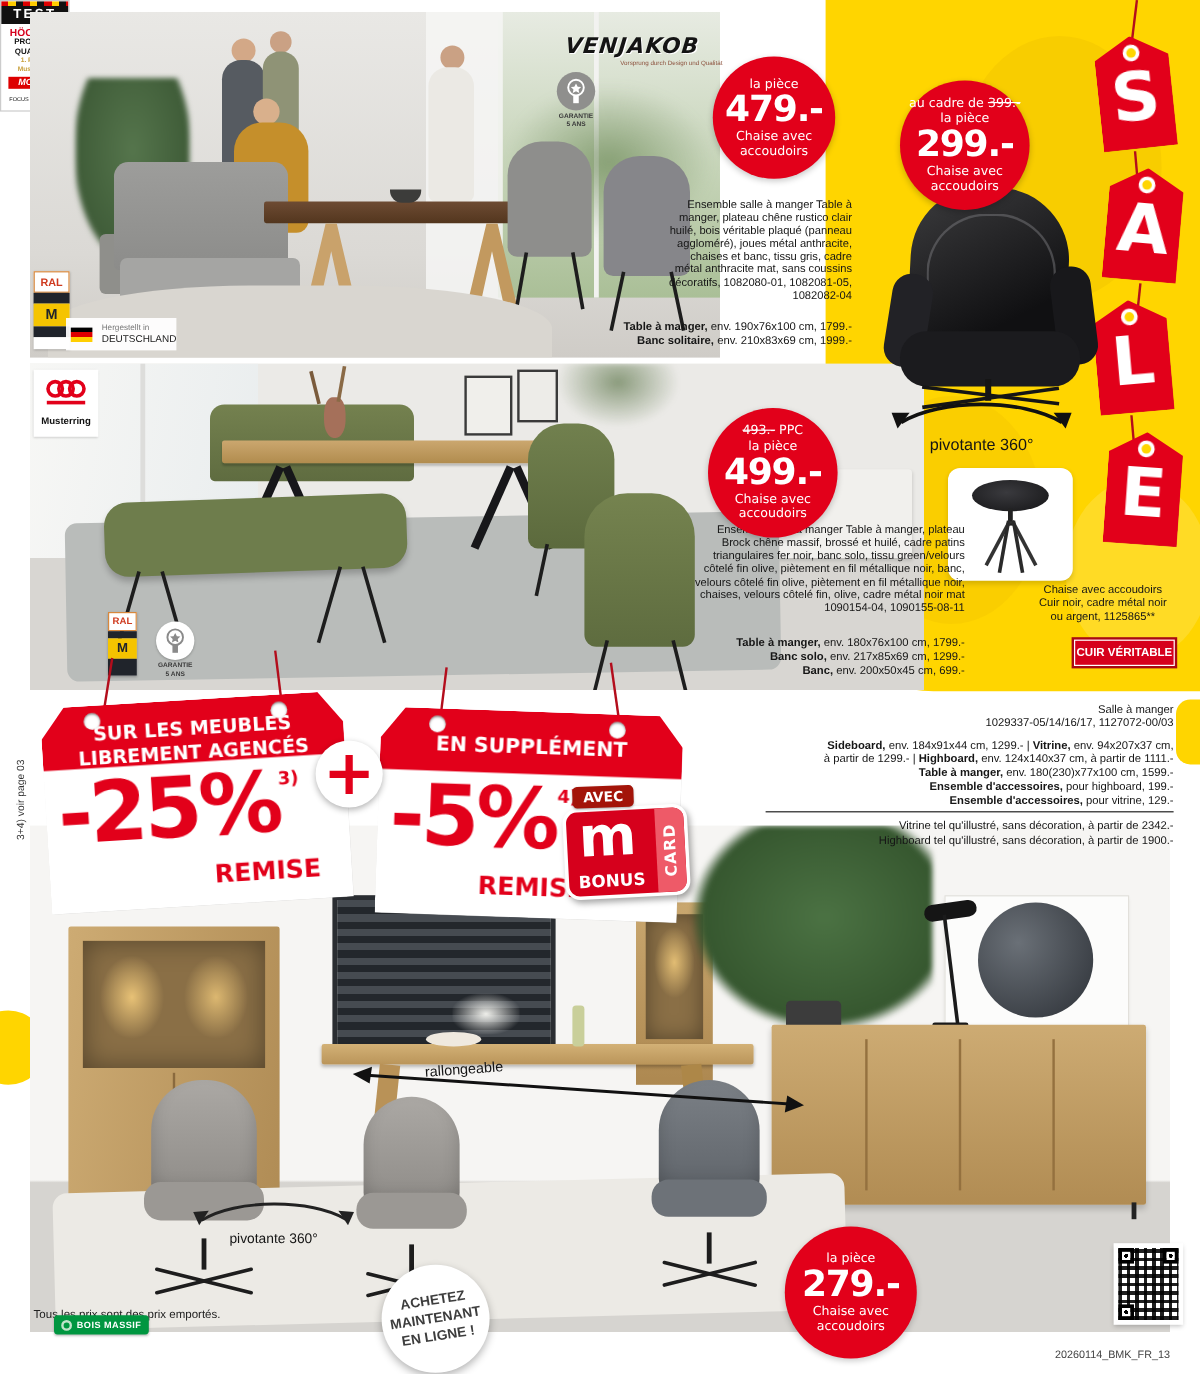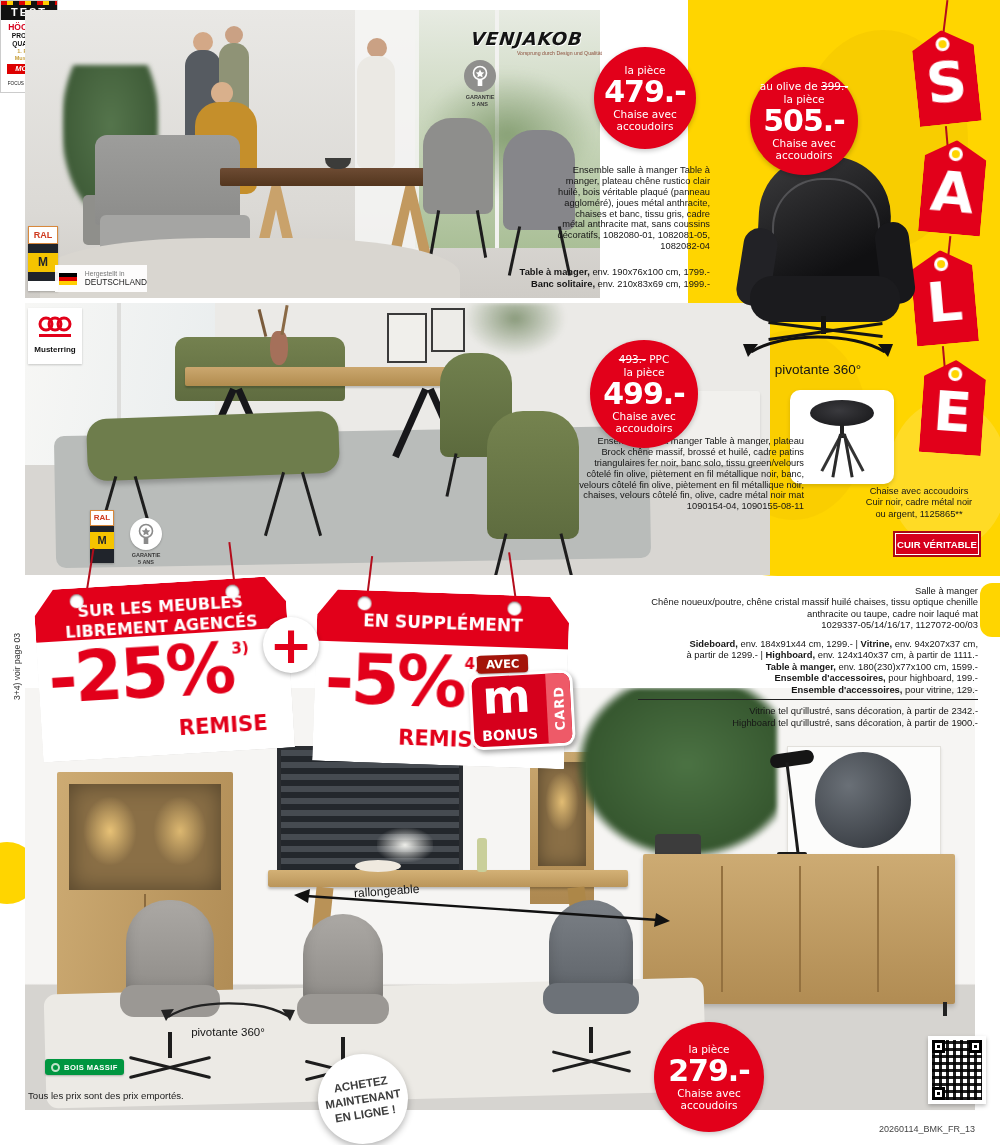--- a/index.html
+++ b/index.html
@@ -115,21 +115,21 @@
             z-index:11;display:flex;flex-direction:column;align-items:center;justify-content:center;
             box-shadow:0 2px 4px rgba(0,0,0,.2);}
   .scan-red{color:#e2001a;font-weight:bold;font-size:10.8px;line-height:1.2;}
   .scan-gray{color:#555;font-size:10.2px;line-height:1.25;}
   .qr{left:928px;top:1036px;width:58px;height:68px;background:#fff;z-index:11;box-shadow:0 2px 4px rgba(0,0,0,.25);padding:4px;box-sizing:border-box;}
   .qr-inner{position:relative;width:100%;height:100%;background-color:#fff;
             background-image:repeating-linear-gradient(90deg,rgba(0,0,0,.88) 0 3px,transparent 3px 7px),
                              repeating-linear-gradient(0deg,rgba(0,0,0,.88) 0 3px,transparent 3px 7px);}
   .qr-finder{position:absolute;width:13px;height:13px;border:3px solid #000;box-sizing:border-box;
              background:radial-gradient(circle,#000 33%,#fff 35%);}
-  .bois-badge{left:45px;top:1059px;height:16px;background:#009640;border-radius:3px;z-index:11;display:flex;
+  .bois-badge{left:45px;top:1096px;height:16px;background:#009640;border-radius:3px;z-index:11;display:flex;
               align-items:center;padding:0 6px;box-shadow:0 1px 2px rgba(0,0,0,.25);}
   .bois-ring{width:9px;height:9px;border-radius:50%;border:2px solid #bfe3c9;box-sizing:border-box;margin-right:4px;}
   .bois-badge span{color:#fff;font-weight:bold;font-size:7.6px;letter-spacing:.4px;}
   .footer-left{left:28px;top:1060px;font-size:9.6px;color:#222;z-index:5;margin-top:30px;}
   .footer-right{right:25px;top:1124px;font-size:9px;color:#444;z-index:5;}
   .side-note{left:12px;top:700px;transform:rotate(-90deg);transform-origin:left top;font-size:8.6px;color:#333;z-index:5;}
   
   .annot{position:absolute;z-index:8;}
   .annot-text-dark{color:#141414;font-size:12.5px;}
   .annot-text-white{color:#fff;font-size:11px;font-weight:bold;text-shadow:0 1px 2px rgba(0,0,0,.6);}
@@ -223,23 +223,23 @@
 5 ANS</div>
   </div>
 
   <div class="pc" style="left:594px;top:47px;width:102px;height:102px;">
     <div class="pc-lead">la pièce</div>
     <div class="pc-amount">479.-</div>
     <div class="pc-sub">Chaise avec
 accoudoirs</div>
   </div>
   <div class="pc" style="left:750px;top:67px;width:108px;height:108px;">
-    <div class="pc-lead"><span>au olive de </span><span class="strike">399.-</span></div>
+    <div class="pc-lead"><span>au cadre de </span><span class="strike">399.-</span></div>
     <div class="pc-lead">la pièce</div>
-    <div class="pc-amount">505.-</div>
+    <div class="pc-amount">299.-</div>
     <div class="pc-sub">Chaise avec
 accoudoirs</div>
   </div>
 
   <div class="abs" style="left:728px;top:148px;width:195px;height:190px;z-index:3;">
     <div style="position:absolute;left:30px;top:8px;width:132px;height:152px;background:linear-gradient(150deg,#3d3d3f,#101012 70%);border-radius:60px 60px 22px 22px;transform:rotate(3deg);"></div>
     <div style="position:absolute;left:44px;top:30px;width:104px;height:70px;border:2px solid rgba(120,120,125,.5);border-bottom:none;border-radius:50px 50px 0 0;"></div>
     <div style="position:absolute;left:12px;top:80px;width:34px;height:78px;background:#222226;border-radius:16px;transform:rotate(9deg);"></div>
     <div style="position:absolute;left:150px;top:74px;width:34px;height:82px;background:#18181b;border-radius:16px;transform:rotate(-7deg);"></div>
     <div style="position:absolute;left:22px;top:128px;width:150px;height:46px;background:#1b1b1e;border-radius:22px;"></div>
@@ -358,20 +358,25 @@
   <div class="abs" style="left:790px;top:390px;width:104px;height:94px;background:#fff;border-radius:10px;z-index:3;box-shadow:0 2px 4px rgba(0,0,0,.15);">
     <div style="position:absolute;left:20px;top:10px;width:64px;height:26px;background:radial-gradient(ellipse at 45% 40%,#3a3a3e,#141416);border-radius:50%;"></div>
     <div style="position:absolute;left:50px;top:34px;width:4px;height:14px;background:#222;"></div>
     <div style="position:absolute;left:50px;top:44px;width:3px;height:42px;background:#333;transform:rotate(28deg);transform-origin:top;"></div>
     <div style="position:absolute;left:52px;top:44px;width:3px;height:42px;background:#333;transform:rotate(-28deg);transform-origin:top;"></div>
     <div style="position:absolute;left:49px;top:44px;width:3px;height:44px;background:#2a2a2a;transform:rotate(10deg);transform-origin:top;"></div>
     <div style="position:absolute;left:53px;top:44px;width:3px;height:44px;background:#2a2a2a;transform:rotate(-10deg);transform-origin:top;"></div>
   </div>
 
   <div class="smalltext" style="left:572px;top:436px;width:232px;">Ensemble salle à manger Table à manger, plateau Brock chêne massif, brossé et huilé, cadre patins triangulaires fer noir, banc solo, tissu green/velours côtelé fin olive, piètement en fil métallique noir, banc, velours côtelé fin olive, piètement en fil métallique noir, chaises, velours côtelé fin, olive, cadre métal noir mat 1090154-04, 1090155-08-11</div>
+  <div class="dims" style="left:598px;top:529px;width:206px;">
+    <div><span class="b">Table à manger,</span><span> env. 180x76x100 cm, 1799.-</span></div>
+    <div><span class="b">Banc solo,</span><span> env. 217x85x69 cm, 1299.-</span></div>
+    <div><span class="b">Banc,</span><span> env. 200x50x45 cm, 699.-</span></div>
+  </div>
 
   <div class="abs chair-note">Chaise avec accoudoirs
 Cuir noir, cadre métal noir
 ou argent, 1125865**</div>
   <div class="abs cuir-btn">CUIR VÉRITABLE</div>
 
   <div class="scene" style="left:25px;top:688px;width:950px;height:422px;background:linear-gradient(#f6f5f3 0 70%,#d6d4d0 70.5%);">
     <div style="left:252px;top:58px;width:186px;height:130px;background:repeating-linear-gradient(180deg,#464b51 0 6px,#23272c 6px 12px);border:4px solid #2a2d31;box-sizing:border-box;"></div>
     <div style="left:32px;top:84px;width:176px;height:240px;background:linear-gradient(100deg,#cdab73,#b08c55);border-radius:2px;"></div>
     <div style="left:44px;top:96px;width:152px;height:106px;background:#8a6f46;box-shadow:inset 0 0 24px rgba(0,0,0,.4);"></div>
@@ -457,21 +462,20 @@
   <div class="abs bonus-card">
     <div class="bc-m">m</div>
     <div class="bc-bonus">BONUS</div>
     <div class="bc-strip">
         <span class="bc-card">CARD</span>
       </div>
   </div>
 
   <div class="abs" style="left:638px;top:585px;width:340px;text-align:right;z-index:7;font-size:9.4px;line-height:1.22;color:#161616;">
     <div>Salle à manger</div>
-    <div>Chêne noueux/poutre, chêne cristal massif huilé chaises, tissu optique chenille anthracite ou taupe, cadre noir laqué mat</div>
     <div>1029337-05/14/16/17, 1127072-00/03</div>
     <div style="height:7px;"></div>
     <div><span class="b">Sideboard,</span><span> env. 184x91x44 cm, 1299.- | </span><span class="b">Vitrine,</span><span> env. 94x207x37 cm,</span></div>
     <div><span>à partir de 1299.- | </span><span class="b">Highboard,</span><span> env. 124x140x37 cm, à partir de 1111.-</span></div>
     <div><span class="b">Table à manger,</span><span> env. 180(230)x77x100 cm, 1599.-</span></div>
     <div><span class="b">Ensemble d'accessoires,</span><span> pour highboard, 199.-</span></div>
     <div><span class="b">Ensemble d'accessoires,</span><span> pour vitrine, 129.-</span></div>
     <hr class="rule">
     <div>Vitrine tel qu'illustré, sans décoration, à partir de 2342.-</div>
     <div>Highboard tel qu'illustré, sans décoration, à partir de 1900.-</div>

